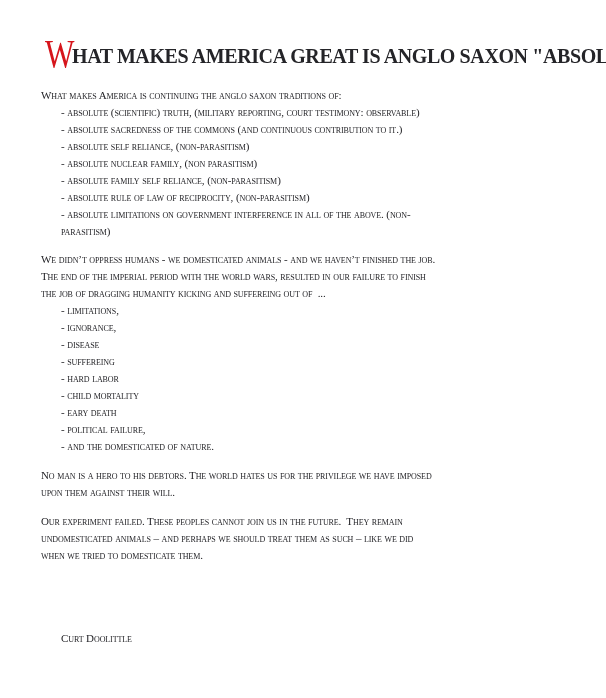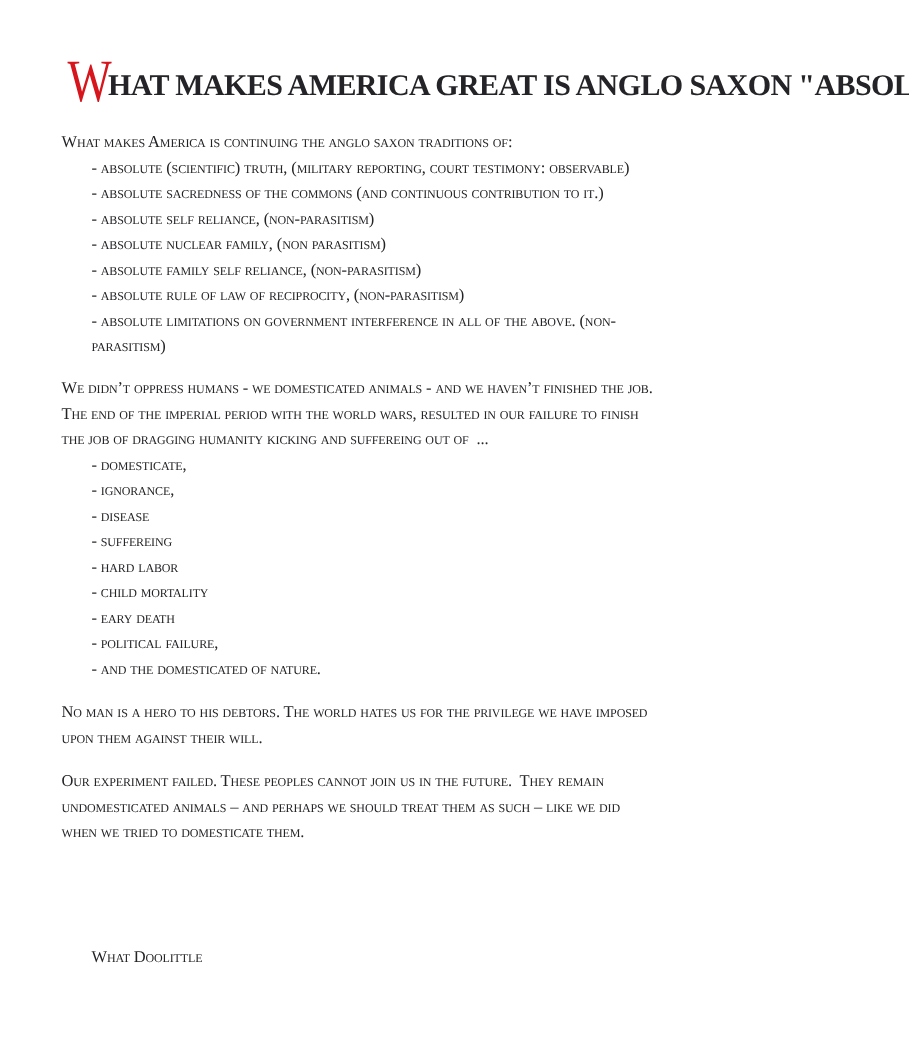--- a/index.html
+++ b/index.html
@@ -65,28 +65,28 @@
 
     <p class="para">What makes America is continuing the anglo saxon traditions of:</p>
 
     <div class="para m11"><div>- absolute (scientific) truth, (military reporting, court testimony: observable)</div><div>- absolute sacredness of the commons (and continuous contribution to it.)</div><div>- absolute self reliance, (non-parasitism)</div><div>- absolute nuclear family, (non parasitism)</div><div>- absolute family self reliance, (non-parasitism)</div><div>- absolute rule of law of reciprocity, (non-parasitism)</div><div>- absolute limitations on government interference in all of the above. (non-
 parasitism)</div></div>
 
     <p class="para">We didn’t oppress humans - we domesticated animals - and we haven’t finished the job.
 The end of the imperial period with the world wars, resulted in our failure to finish
 the job of dragging humanity kicking and suffereing out of  ...</p>
 
-    <div class="para m12"><div>- domesticate,</div><div>- ignorance,</div><div>- disease</div><div>- suffereing</div><div>- hard labor</div><div>- child mortality</div><div>- eary death</div><div>- political failure,</div><div>- and the domesticated of nature.</div></div>
+    <div class="para m12"><div>- limitations,</div><div>- ignorance,</div><div>- disease</div><div>- suffereing</div><div>- hard labor</div><div>- child mortality</div><div>- eary death</div><div>- political failure,</div><div>- and the domesticated of nature.</div></div>
 
     <p class="para m12">No man is a hero to his debtors. The world hates us for the privilege we have imposed
 upon them against their will.</p>
 
     <p class="para m20">Our experiment failed. These peoples cannot join us in the future.  They remain
 undomesticated animals – and perhaps we should treat them as such – like we did
 when we tried to domesticate them.</p>
 
     <div class="para">
-      <div>What Doolittle</div>
+      <div>Curt Doolittle</div>
       
     </div>
 
   </div>
 </div>
 
 </body></html>

